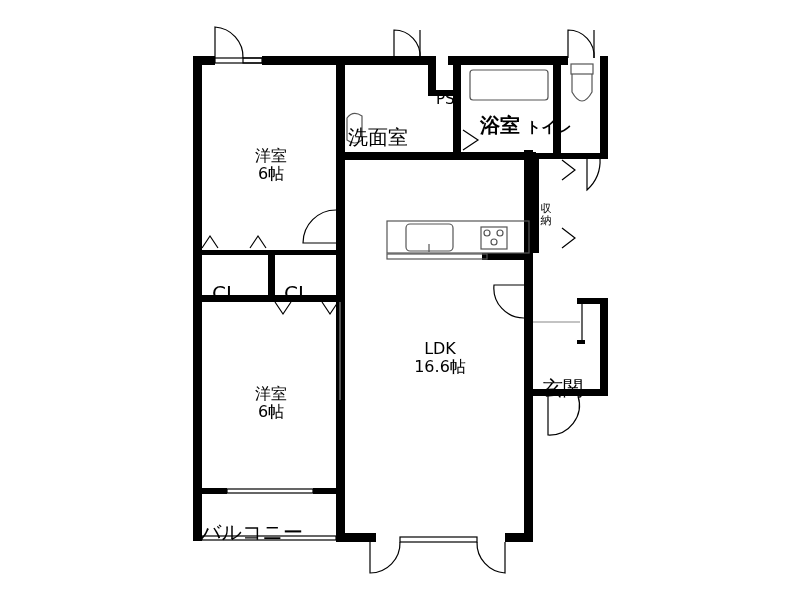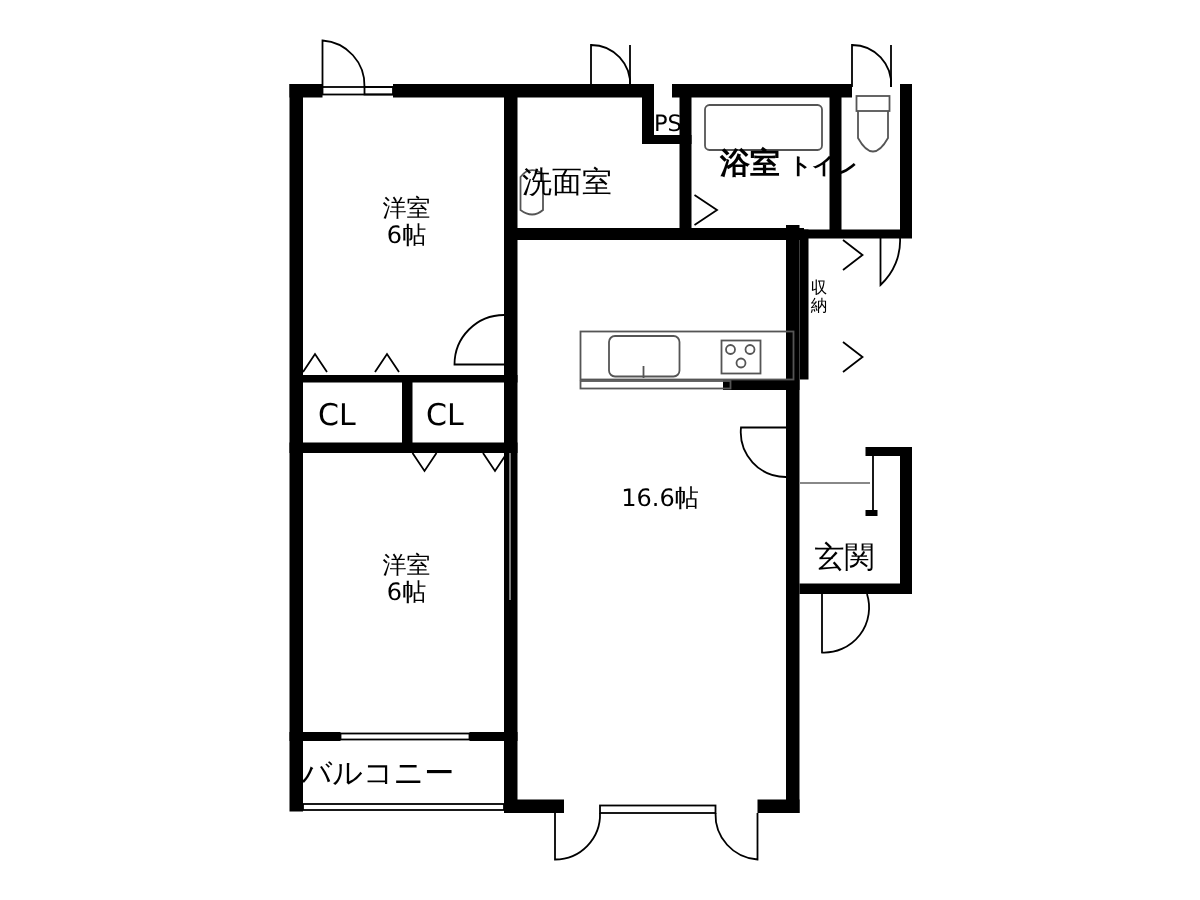--- a/index.html
+++ b/index.html
@@ -1,18 +1,18 @@
 <!DOCTYPE html>
 <html><head>
 <meta charset="utf-8">
 <style>
   html, body { margin:0; padding:0; background:#ffffff; }
   body { width:800px; height:600px; position:relative; overflow:hidden; font-family:"DejaVu Sans", sans-serif; }
   svg { position:absolute; left:0; top:0; }
-  .lbl { position:absolute; color:#000; text-align:center; line-height:1.15; white-space:nowrap; }
+  .lbl { position:absolute; color:#000; text-align:center; line-height:1.15; white-space:nowrap;margin-top:17px; }
   .lbl-big { font-size:16px; }
   .lbl-mid { font-size:20px; }
   .lbl-sm { font-size:15px; }
   .lbl-v { font-size:11px; line-height:1.05; }
 </style>
 </head>
 <body>
 
 <svg width="800" height="600" viewBox="0 0 800 600">
   <g fill="#000">
@@ -117,24 +117,25 @@
   <div>洋室</div>
   <div>6帖</div>
 </div>
 
 <div class="lbl lbl-big" style="left:236px;top:368px;width:70px;">
   <div>洋室</div>
   <div>6帖</div>
 </div>
 
 <div class="lbl lbl-big" style="left:395px;top:323px;width:90px;">
+  <div>LDK</div>
   <div>16.6帖</div>
 </div>
 
-<div class="lbl lbl-mid" style="left:348px;top:110px;">洗面室</div>
+<div class="lbl lbl-mid" style="left:348px;top:110px;font-family:Liberation Mono, monospace;">洗面室</div>
 <div class="lbl lbl-mid" style="left:480px;top:97px;font-weight:bold;">浴室</div>
 <div class="lbl lbl-sm" style="left:526px;top:102px;font-weight:bold;">トイレ</div>
 <div class="lbl lbl-sm" style="left:436px;top:74px;">PS</div>
 <div class="lbl lbl-v" style="left:538px;top:186px;width:16px;white-space:normal;">収納</div>
 <div class="lbl lbl-mid" style="left:212px;top:265px;">CL</div>
 <div class="lbl lbl-mid" style="left:284px;top:265px;">CL</div>
 <div class="lbl lbl-mid" style="left:543px;top:360px;">玄関</div>
 <div class="lbl lbl-mid" style="left:201px;top:504px;">バルコニー</div>
 
 </body></html>

